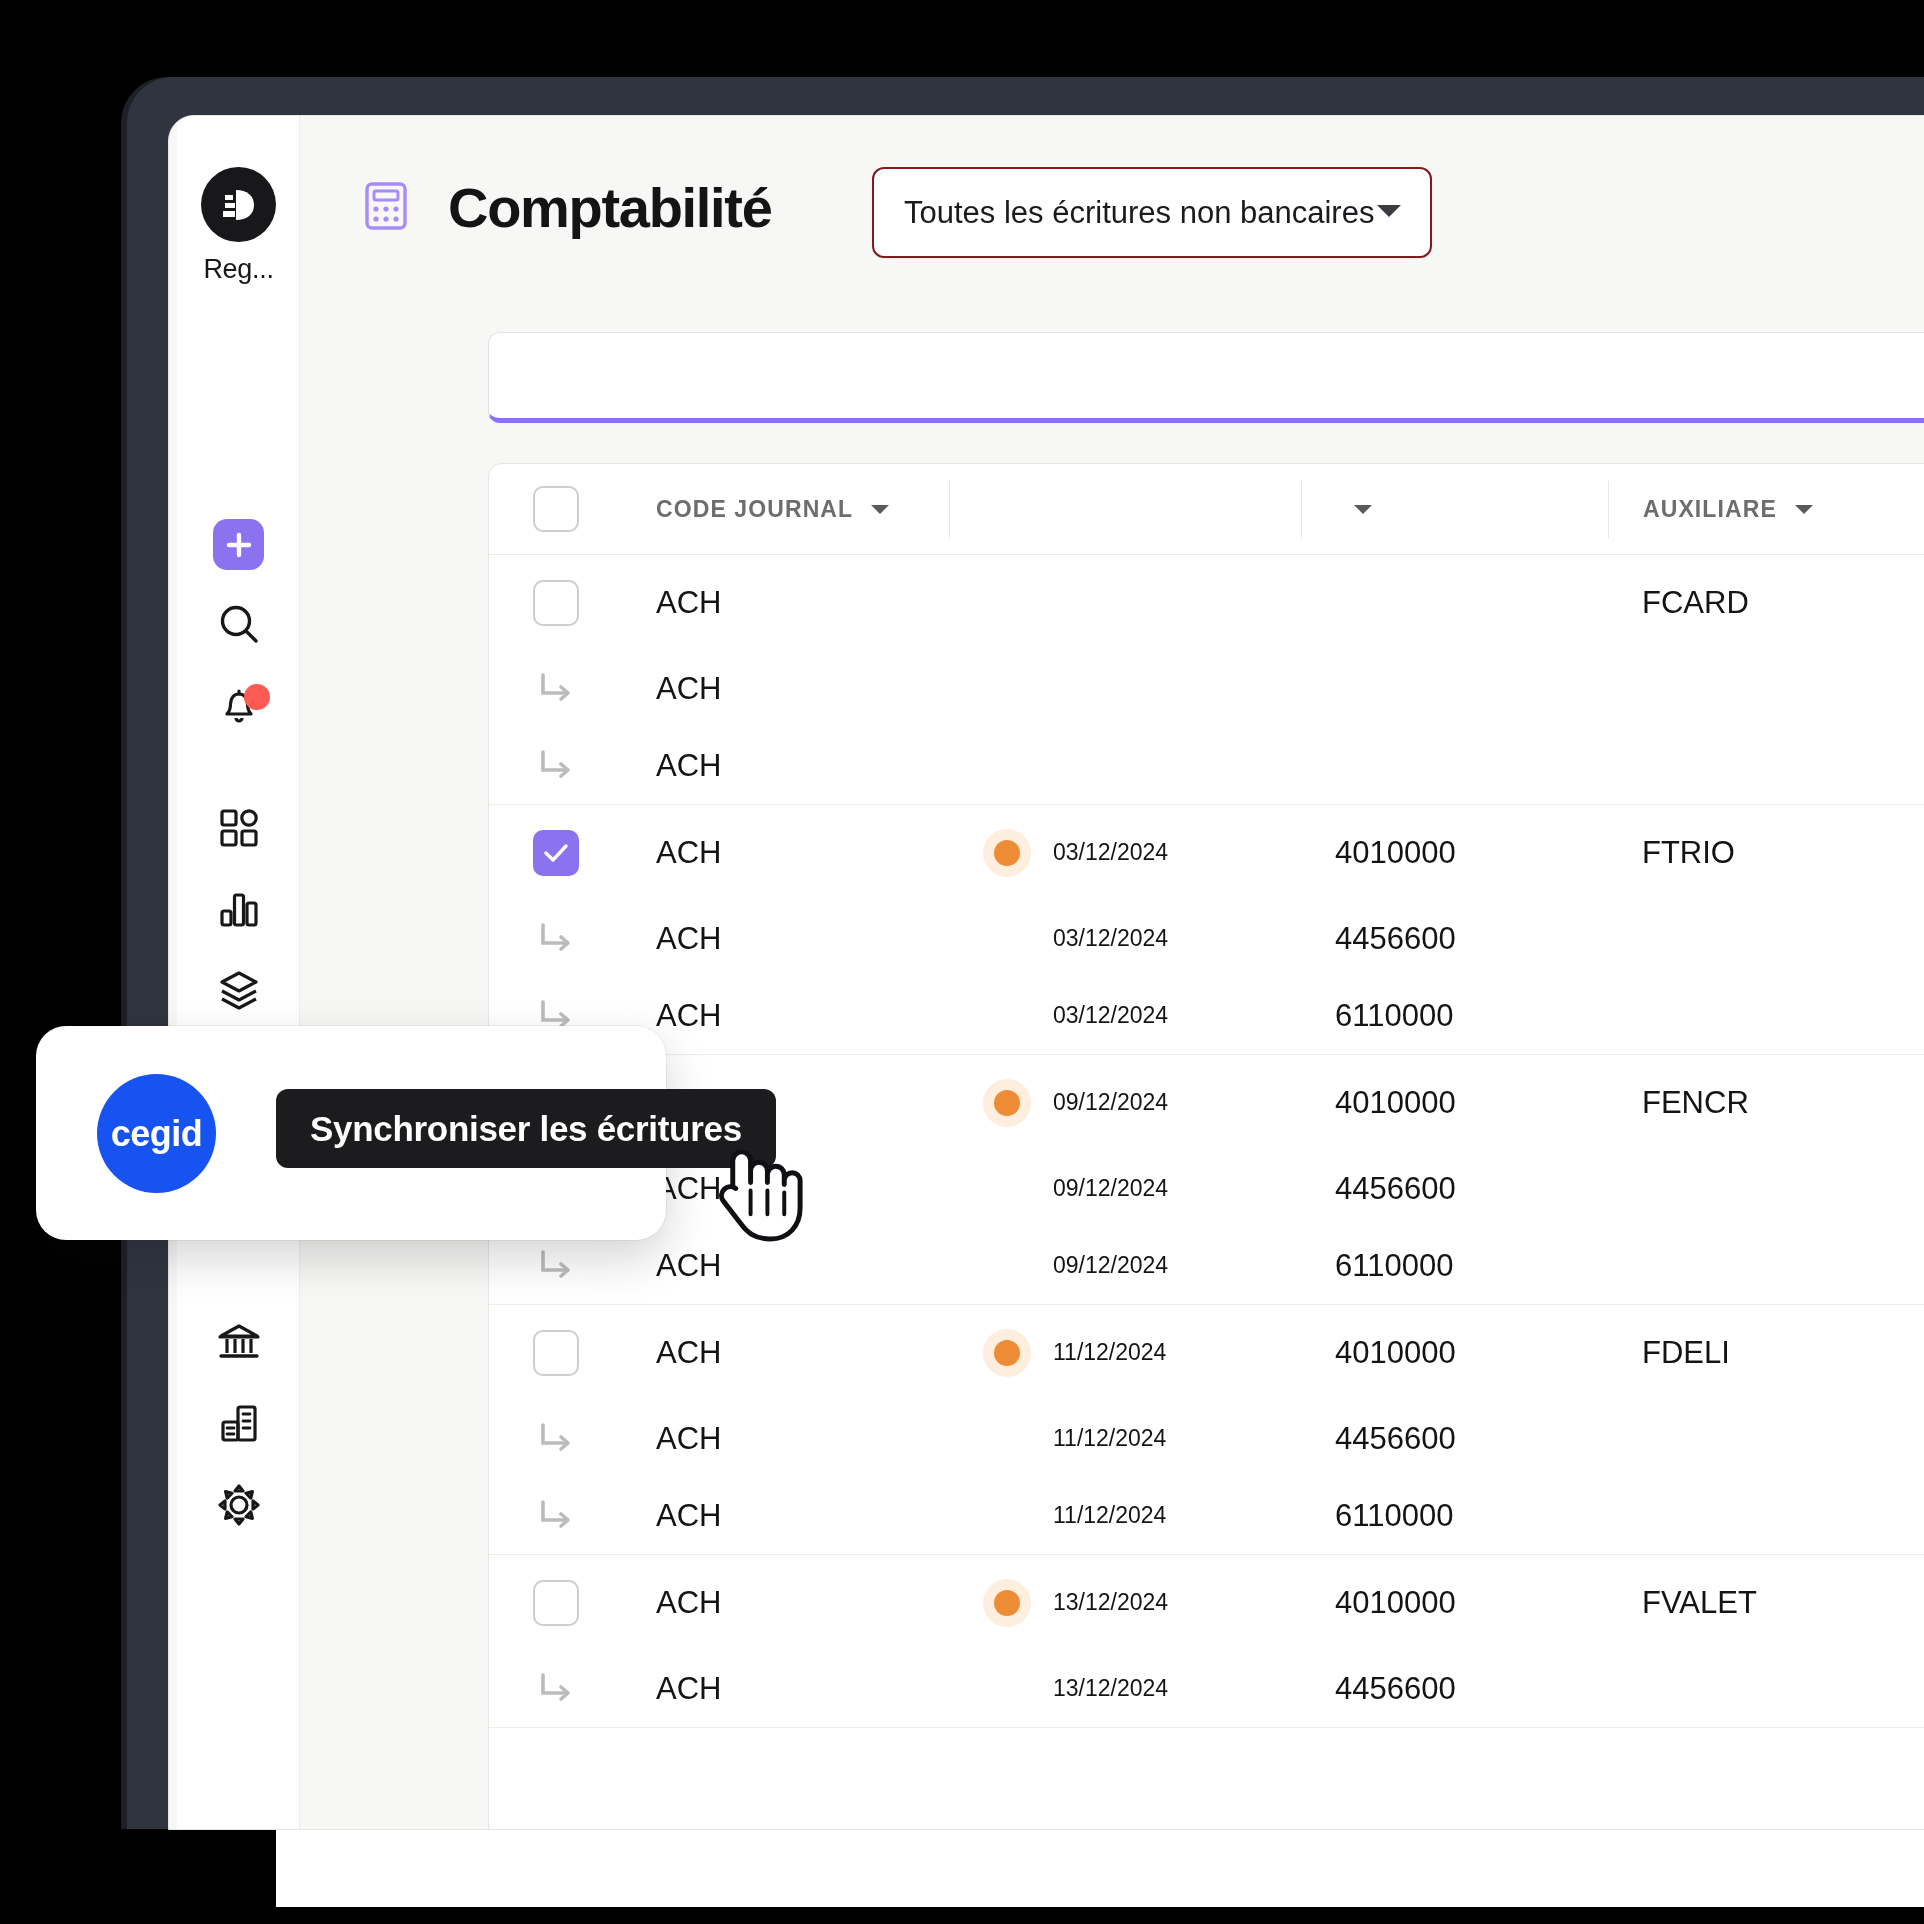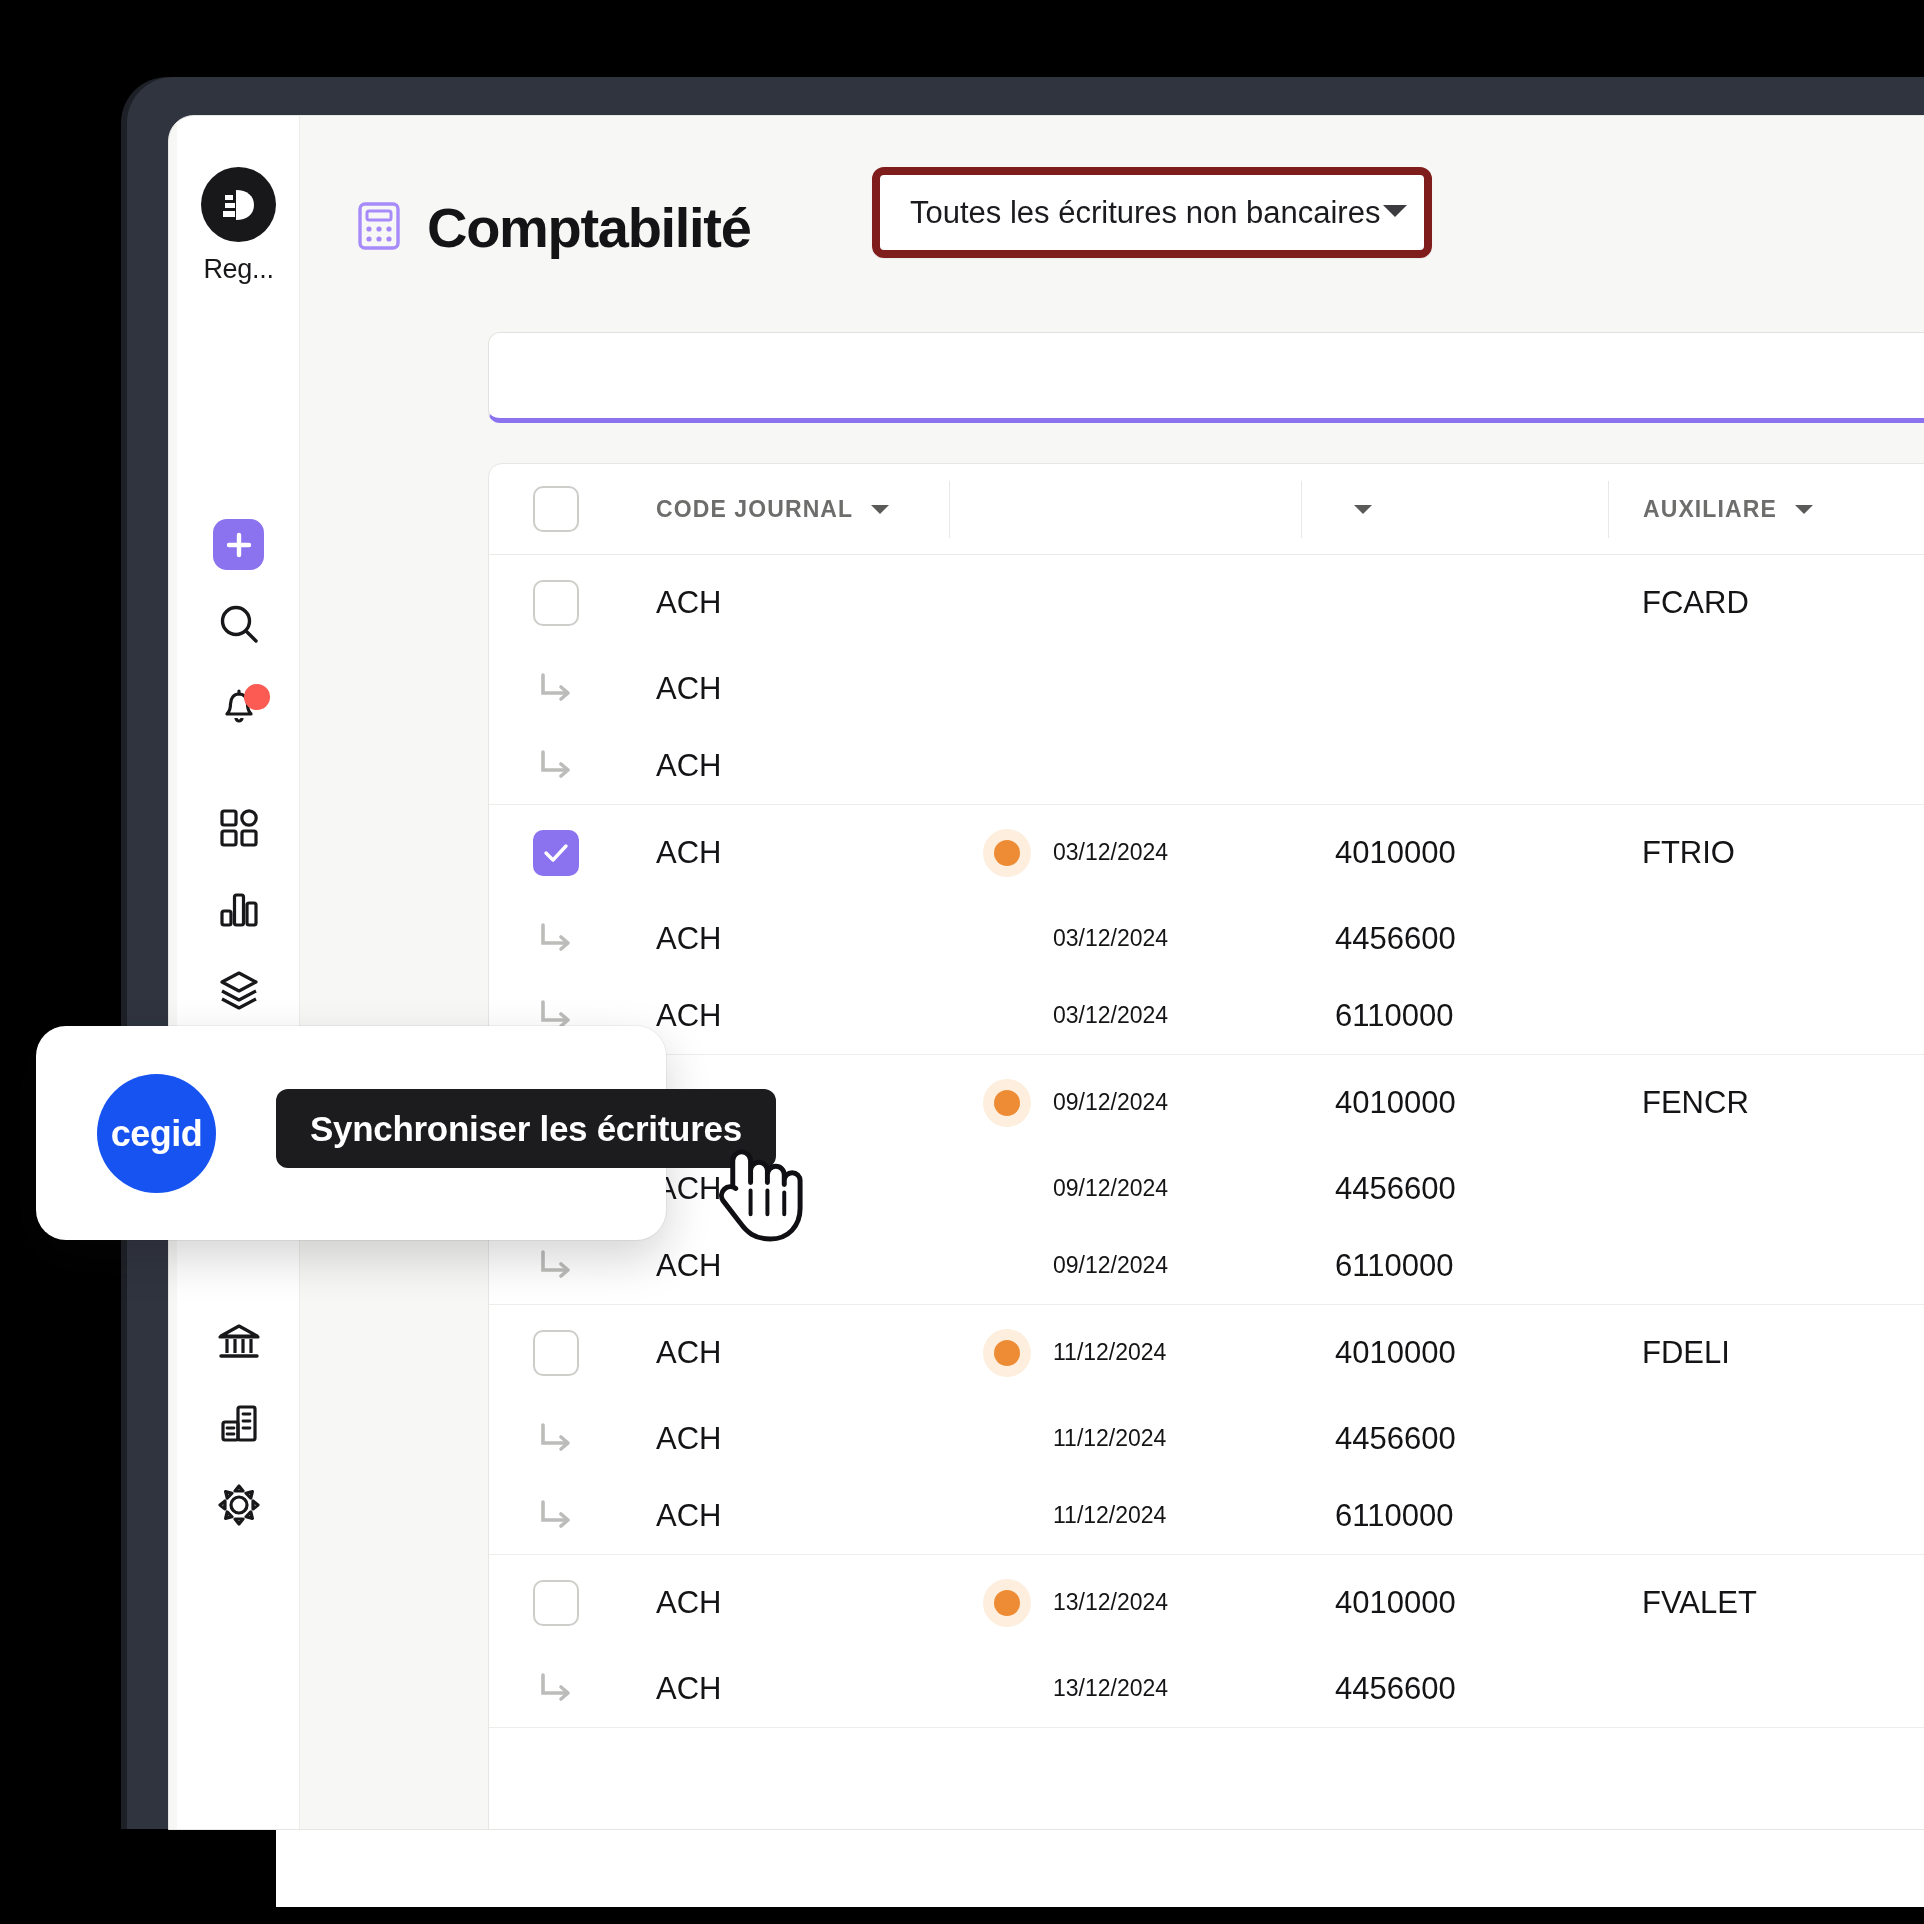--- a/index.html
+++ b/index.html
@@ -67,29 +67,29 @@
   }
   .badge-dot{
     position:absolute; width:26px;height:26px;border-radius:50%;
     background:#fb5b52; right:30px; top:18px;
   }
 
   
   #main { position:absolute; left:123px; top:0; right:0; bottom:0; }
 
   #page-head { position:absolute; left:0; top:0; width:100%; height:194px; }
-  #title-row { position:absolute; left:65px; top:59px; display:flex; align-items:center; gap:26px;margin-top:20px; }
+  #title-row { position:absolute; left:72px; top:59px; display:flex; align-items:center; gap:40px; }
   #page-title { font-size: 56px; font-weight: 700; color:#141417; letter-spacing:-1.3px; white-space:nowrap; }
 
   
   #journal-select {
     position:absolute; left:580px; top:51px;
     width:560px; height:91px;
     background:#ffffff;
-    border:8px solid #7f1d1d;
+    border:2px solid #7f1d1d;
     border-radius:12px;
     display:flex; align-items:center; justify-content:space-between;
     padding: 0 26px 0 30px;
     box-shadow:0 1px 2px rgba(16,16,20,.06);
   }
   #journal-select .label { font-size:31px; color:#1b1b1f; white-space:nowrap; }
 
   
   #journal-menu {
     position:absolute; left:580px; top:168px;

